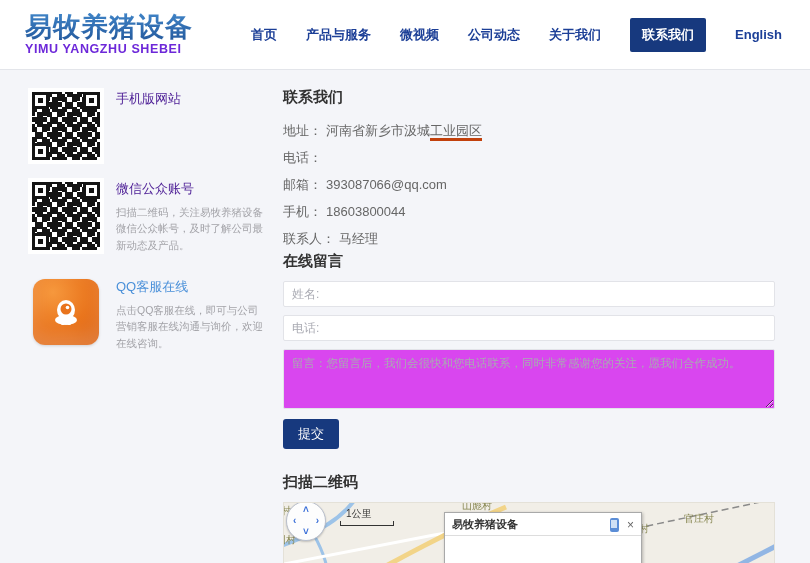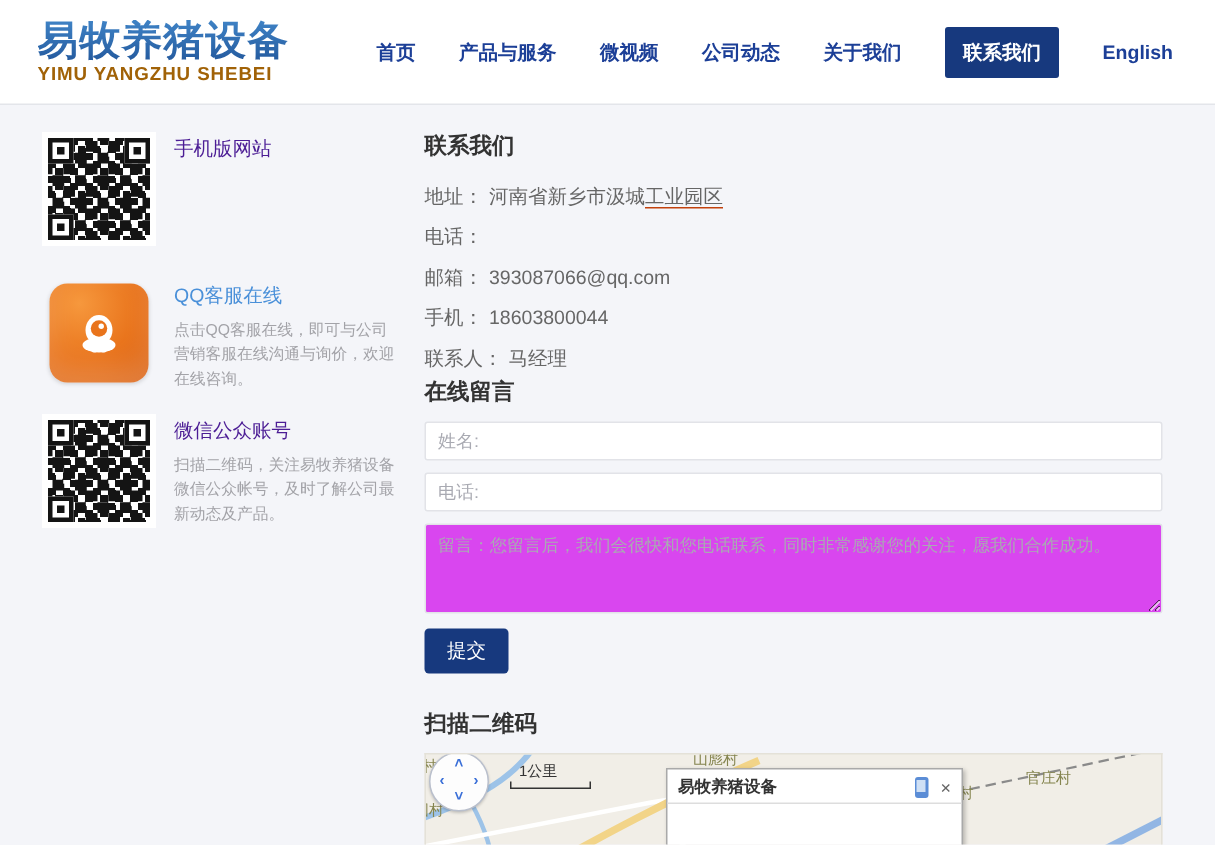--- a/index.html
+++ b/index.html
@@ -7,21 +7,21 @@
   body { font-family:"Liberation Sans","DejaVu Sans",sans-serif; background:#f4f5f9; }
 
   
   .header { height:70px; background:#fff; border-bottom:1px solid #e3e5ea;
             display:flex; align-items:center; justify-content:space-between;
             padding:0 28px 0 25px; }
   .logo { line-height:1.05; }
   .logo-title { font-size:27px; font-weight:bold; color:#2f6cb3; letter-spacing:1px;
                 background:linear-gradient(#3f83c6,#245a9e); -webkit-background-clip:text;
                 background-clip:text; -webkit-text-fill-color:transparent; }
-  .logo-sub { font-size:12.5px; font-weight:bold; color:#a16207; letter-spacing:0.6px; margin-top:2px; }
+  .logo-sub { font-size:12.5px; font-weight:bold; color:#6d28d9; letter-spacing:0.6px; margin-top:2px; }
   .nav { display:flex; align-items:center; gap:29px; }
   .nav a { text-decoration:none; font-size:13px; font-weight:bold; color:#1c3f97; white-space:nowrap; }
   .nav a.active { background:#17397e; color:#fff; padding:8px 12px; border-radius:2px; }
 
   
   .content { display:flex; padding:18px 0 0 28px; }
   .left-col { width:250px; flex:none; }
   .right-col { margin-left:5px; width:492px; flex:none; }
 
   
@@ -44,21 +44,21 @@
 
   .qq-icon { width:66px; height:66px; margin:3px 5px; border-radius:12px;
     background:radial-gradient(circle at 30% 20%, #f6983d, #e9741c 55%, #d95f10);
     box-shadow:inset 0 -10px 18px rgba(255,255,255,.18), 0 1px 3px rgba(0,0,0,.15);
     display:flex; align-items:center; justify-content:center; cursor:pointer; }
 
   
   .sec-heading { font-size:15px; font-weight:bold; color:#333; margin-bottom:10px; }
   .c-row { font-size:13px; color:#666; line-height:27px; }
   .c-row .lbl { margin-right:4px; }
-  .c-row .ul { border-bottom:1px solid #c2410c; }
+  .c-row .ul { border-bottom:3px solid #c2410c; }
 
   .form-sec { }
   .form-input { display:block; width:100%; height:26px; border:1px solid #e2e3e8; border-radius:2px;
     background:#fff; padding:0 8px; font-size:12px; color:#333; margin-bottom:8px;
     font-family:"Liberation Sans","DejaVu Sans",sans-serif; }
   .form-input::placeholder, .form-textarea::placeholder { color:#a9aab2; }
   .form-textarea { display:block; width:100%; height:60px; border:1px solid #e2e3e8; border-radius:2px;
     background:#d946ef; padding:6px 8px; font-size:11.5px; color:#333; resize:both;
     font-family:"Liberation Sans","DejaVu Sans",sans-serif; }
   .submit-btn { margin-top:10px; background:#17397e; color:#fff; border:none; border-radius:3px;
@@ -117,52 +117,52 @@
           <div class="finder tl"></div>
             <div class="finder tr"></div>
             <div class="finder bl"></div>
         </div>
       </div>
       <div class="promo-text">
         <div class="promo-title">手机版网站</div>
       </div>
     </div>
 
+    <div class="promo">
+      <div class="promo-icon qr">
+        <div class="qr-inner">
+          <div class="finder tl"></div>
+            <div class="finder tr"></div>
+            <div class="finder bl"></div>
+        </div>
+      </div>
+      <div class="promo-text">
+        <div class="promo-title">微信公众账号</div>
+        <div class="promo-desc">扫描二维码，关注易牧养猪设备微信公众帐号，及时了解公司最新动态及产品。</div>
+      </div>
+    </div>
+
     <div class="promo" style="margin-top:22px;">
       <div class="promo-icon">
         <div class="qq-icon">
           <svg width="34" height="34" viewBox="0 0 34 34">
             <ellipse cx="17" cy="15" rx="9" ry="10" fill="#fff"></ellipse>
             <ellipse cx="17" cy="25" rx="11" ry="5" fill="#fff"></ellipse>
             <circle cx="17" cy="14" r="5.5" fill="#e9741c"></circle>
             <circle cx="18.5" cy="12.5" r="1.8" fill="#fff"></circle>
             <rect x="12" y="26" width="4" height="4" rx="1.5" fill="#fff"></rect>
             <rect x="18" y="26" width="4" height="4" rx="1.5" fill="#fff"></rect>
           </svg>
         </div>
       </div>
       <div class="promo-text">
         <div class="promo-title link">QQ客服在线</div>
         <div class="promo-desc">点击QQ客服在线，即可与公司营销客服在线沟通与询价，欢迎在线咨询。</div>
       </div>
     </div>
-
-    <div class="promo">
-      <div class="promo-icon qr">
-        <div class="qr-inner">
-          <div class="finder tl"></div>
-            <div class="finder tr"></div>
-            <div class="finder bl"></div>
-        </div>
-      </div>
-      <div class="promo-text">
-        <div class="promo-title">微信公众账号</div>
-        <div class="promo-desc">扫描二维码，关注易牧养猪设备微信公众帐号，及时了解公司最新动态及产品。</div>
-      </div>
-    </div>
   </div>
 
   <div class="right-col">
 
     <div class="sec-heading">联系我们</div>
 
     <div class="c-row">
       <span class="lbl">地址：</span><span>河南省新乡市汲城</span><span class="ul">工业园区</span>
     </div>
     <div class="c-row">

